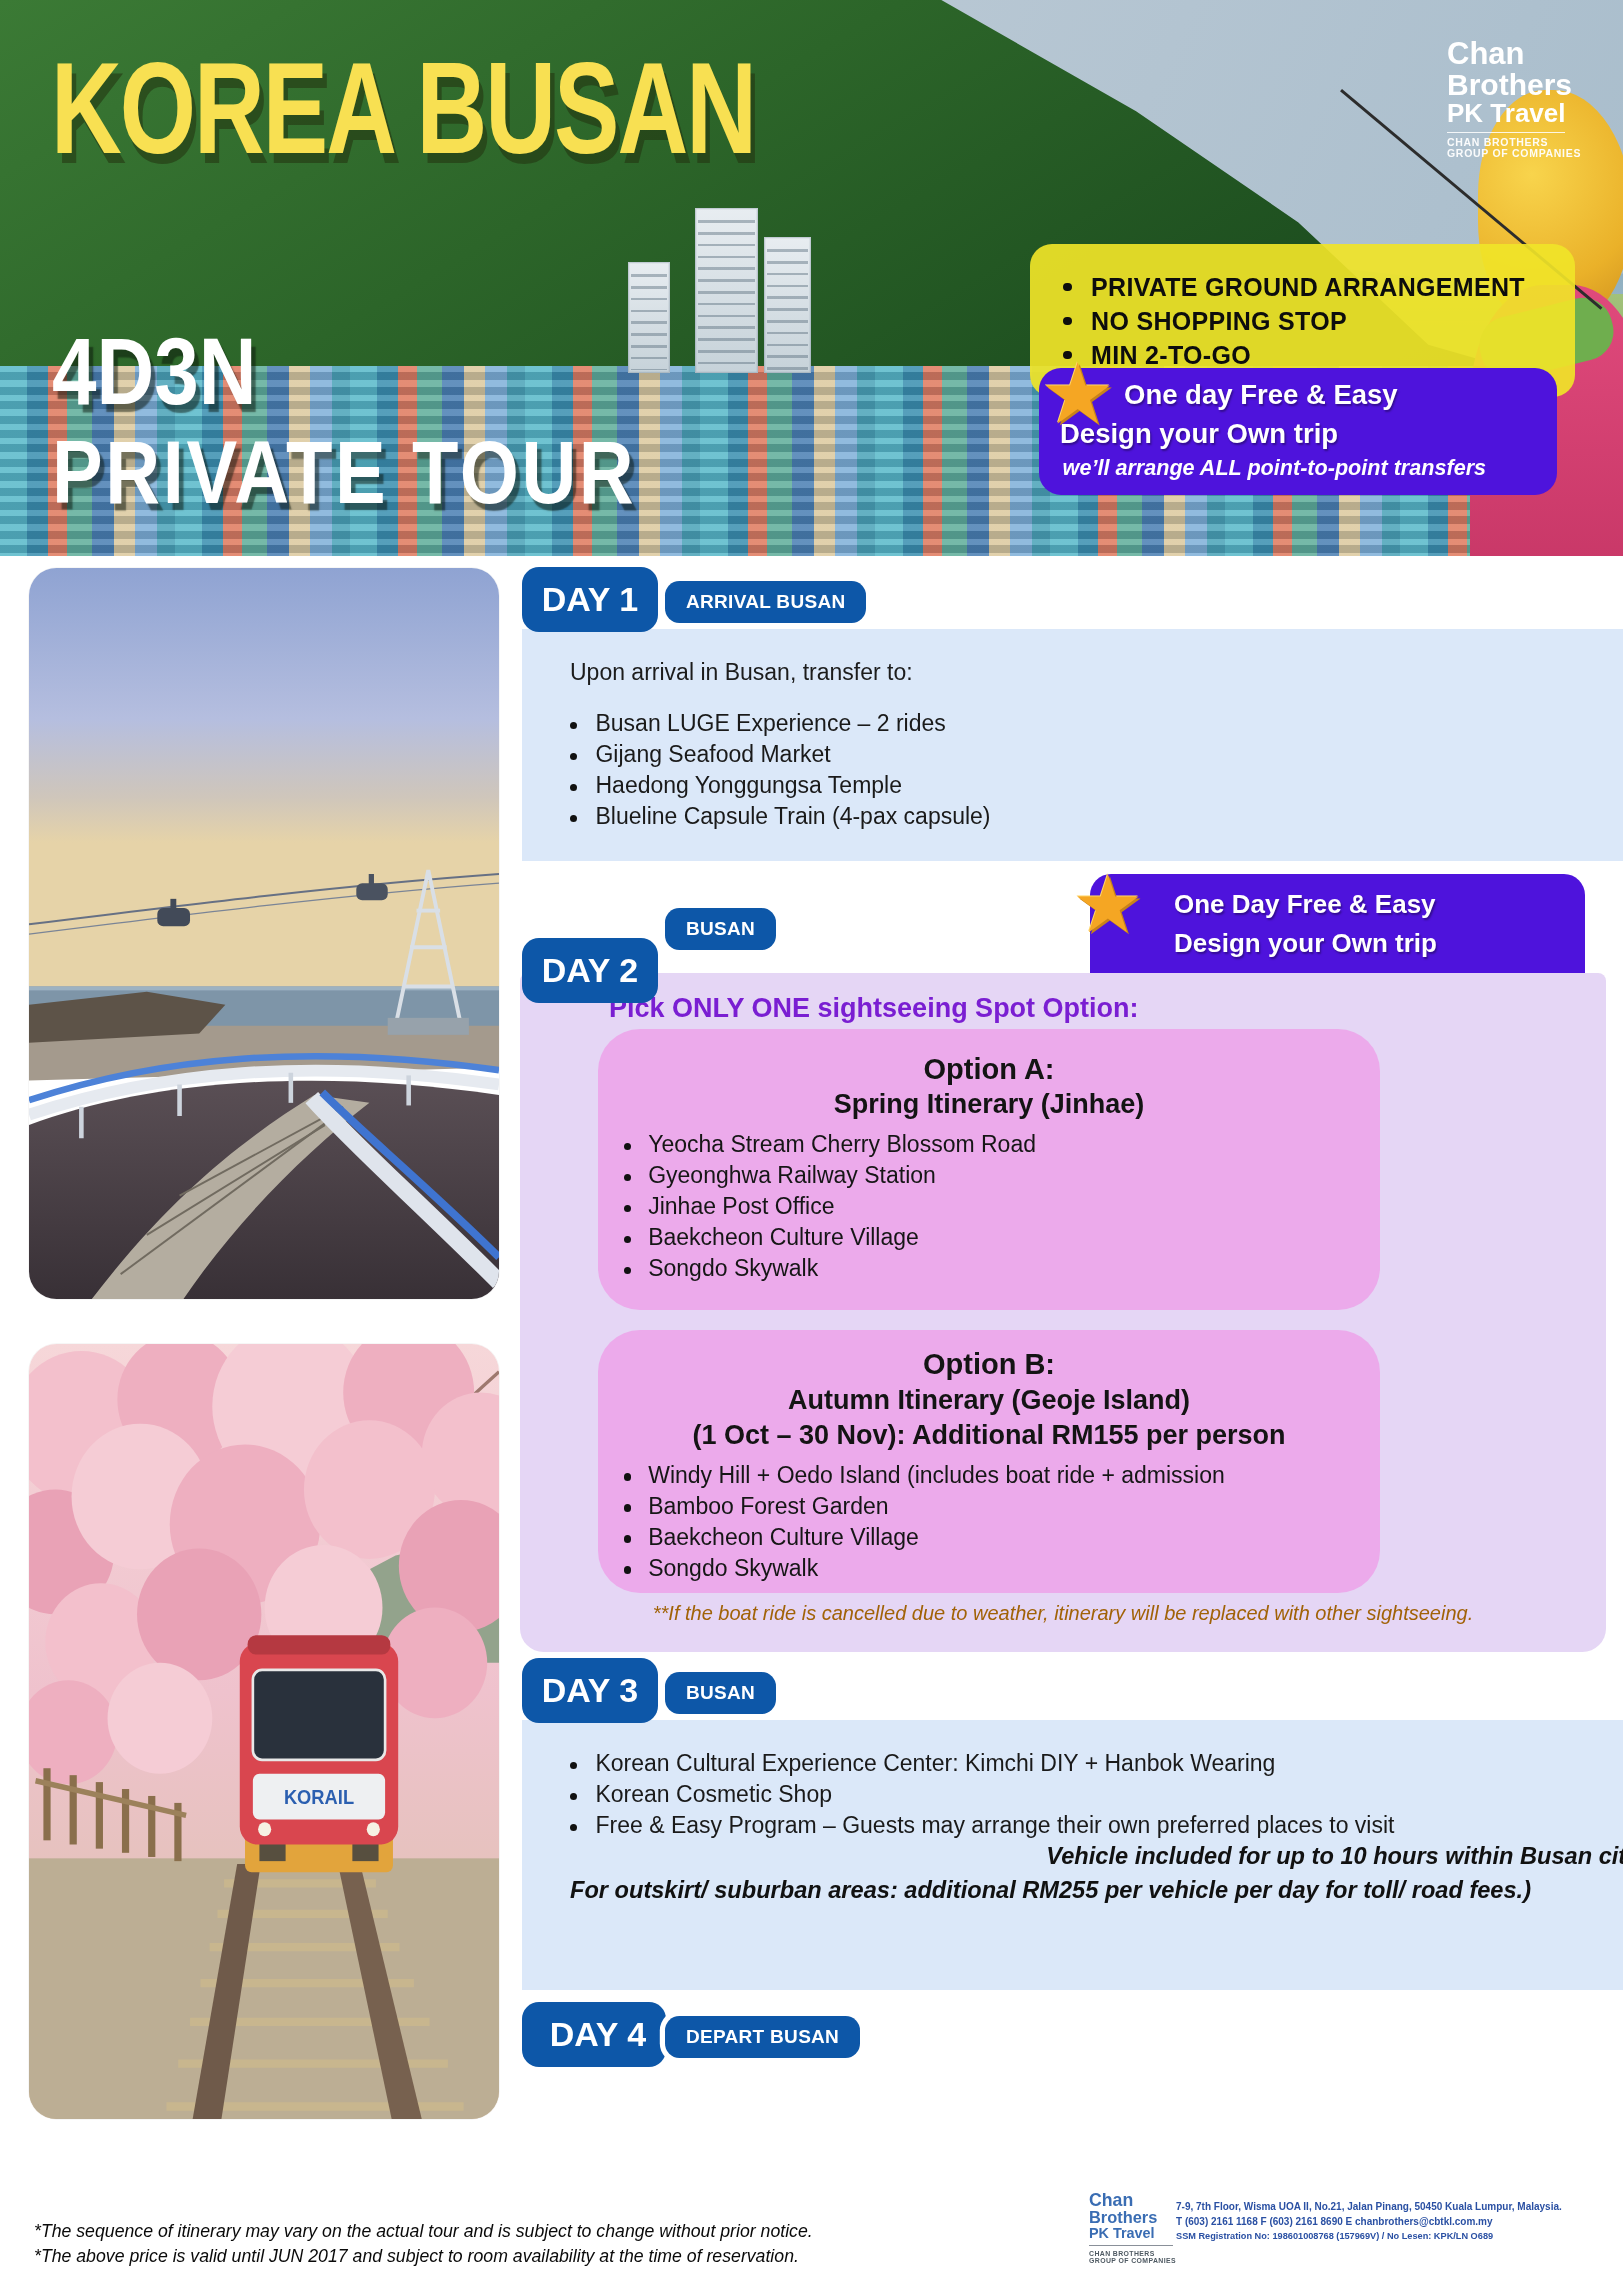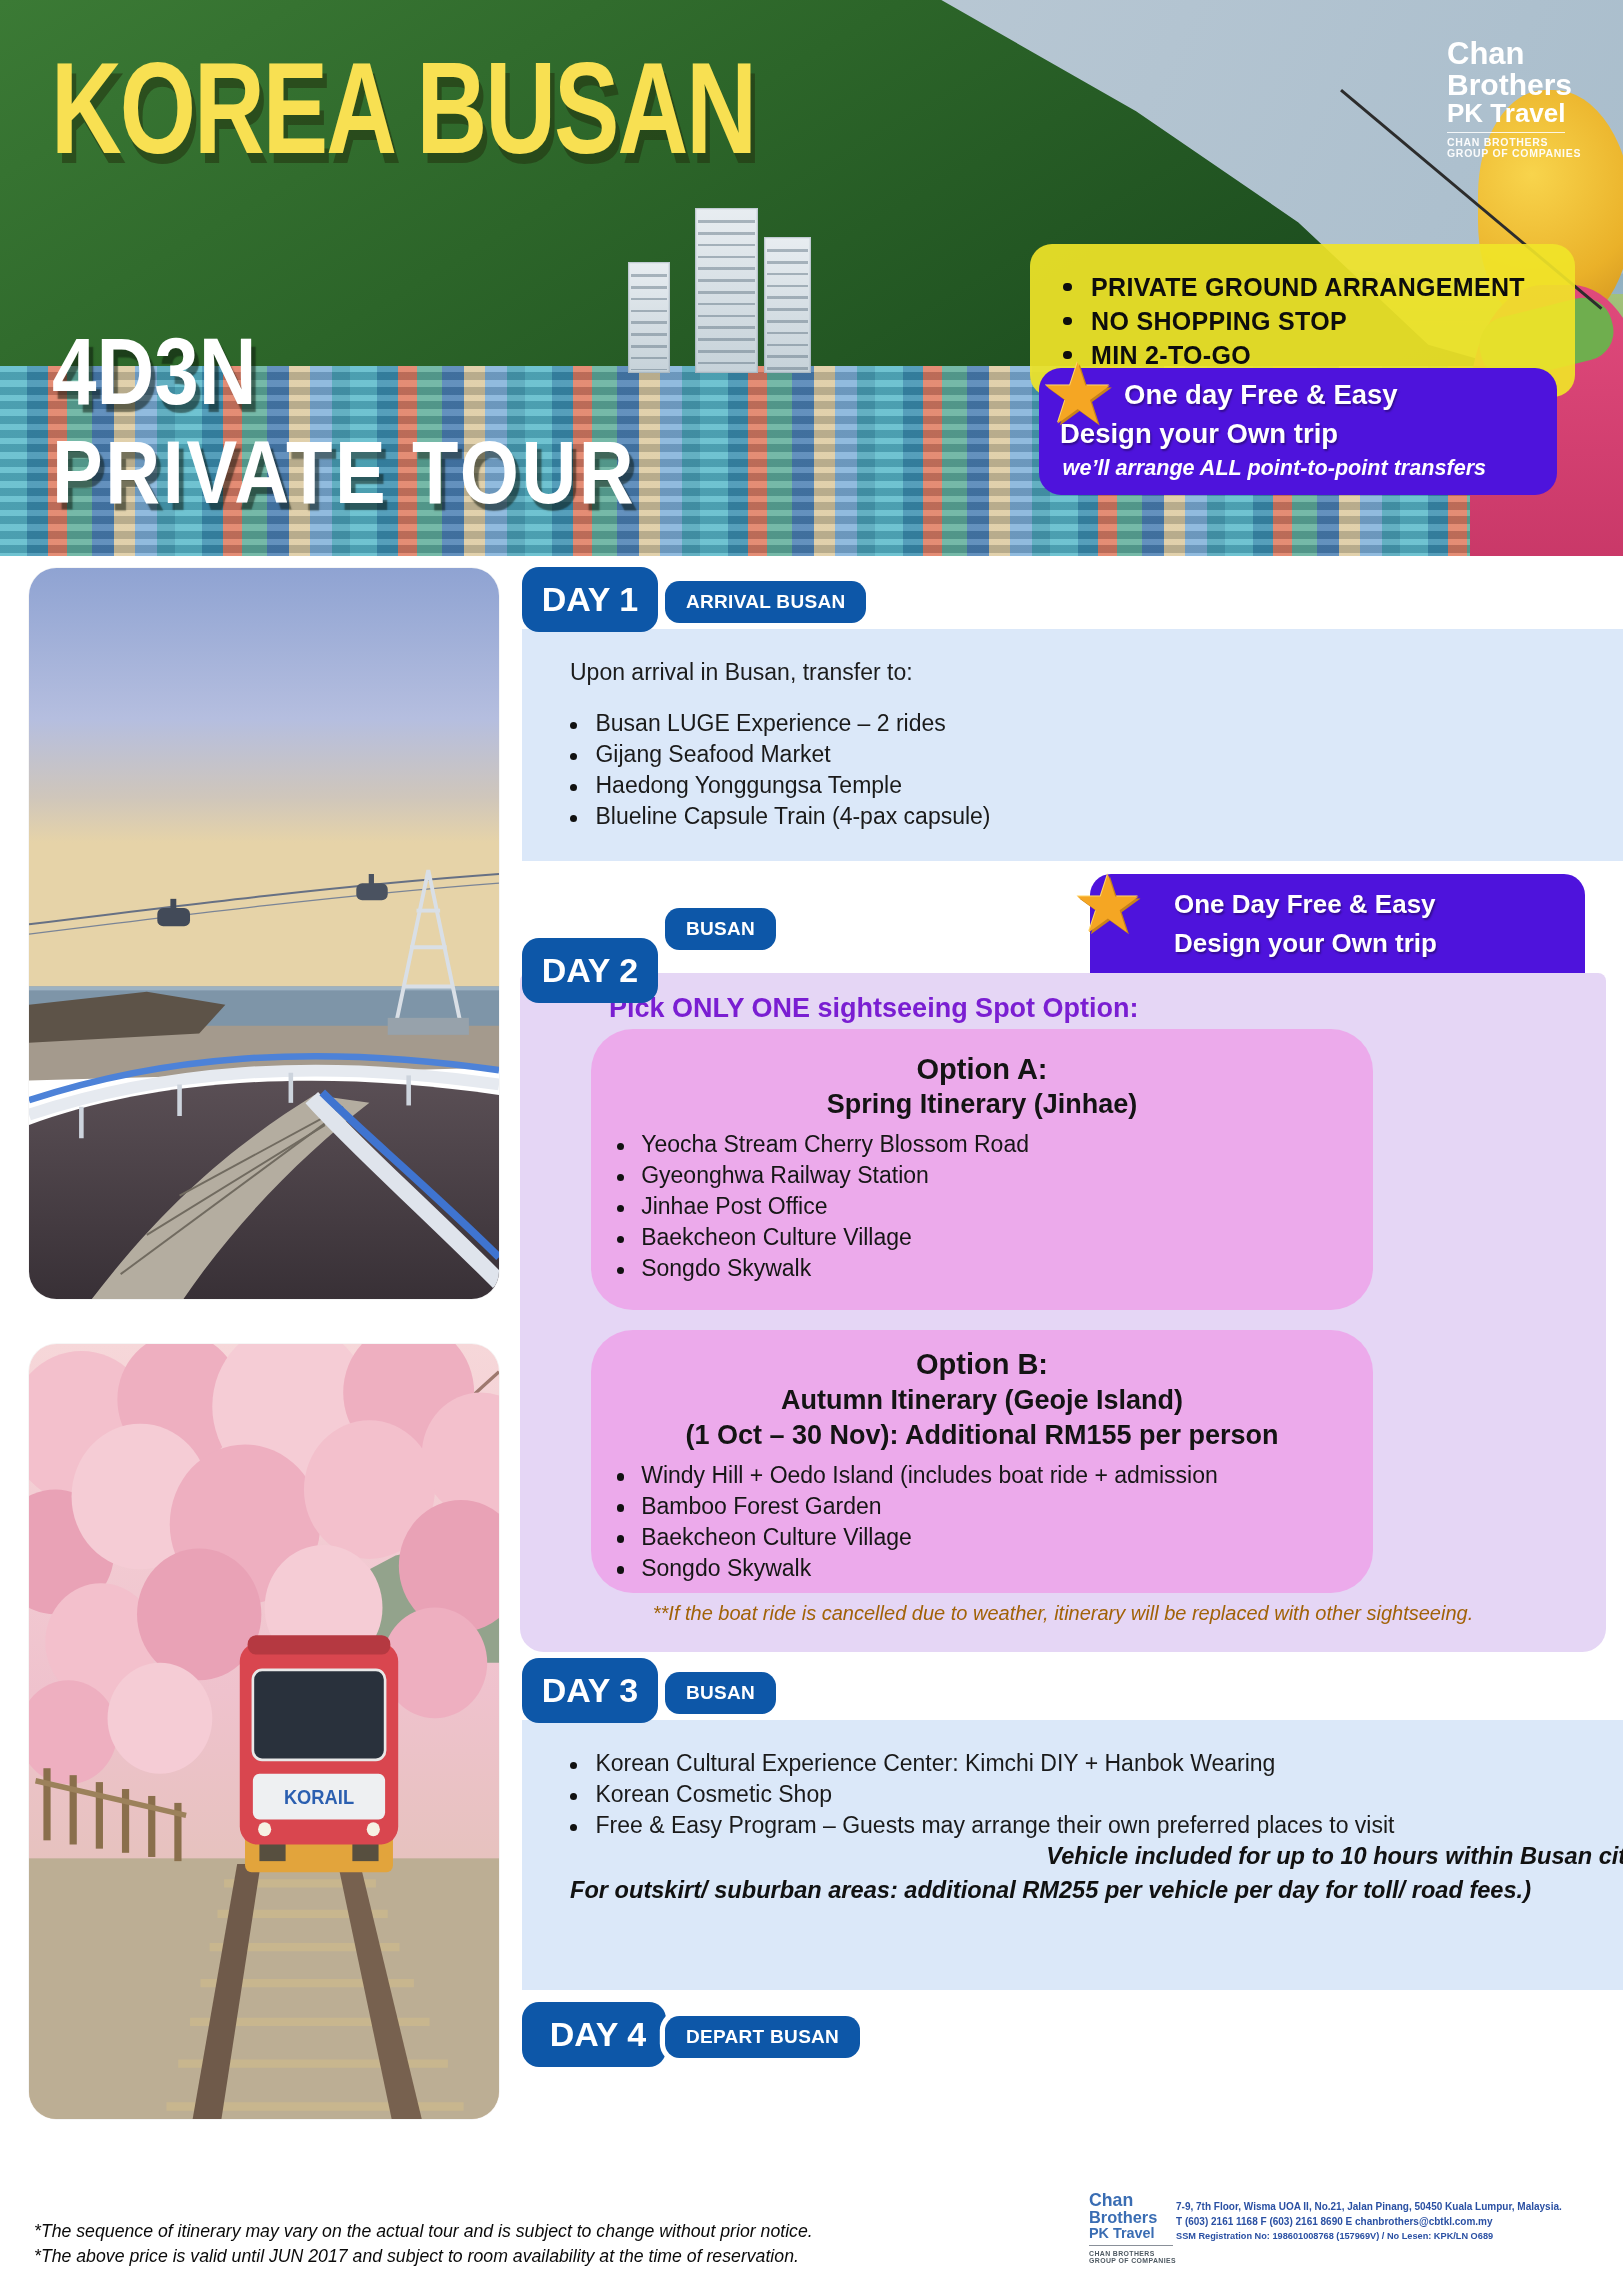--- a/index.html
+++ b/index.html
@@ -93,21 +93,21 @@
   .veh2{margin-top:6.5px;text-align:justify;}
   
   .ribbon{position:absolute;left:1090px;top:874px;width:495px;height:99px;border-radius:21px 21px 0 0;
         background:var(--promo-purple,#4e13dc);color:#fff;padding:10.5px 0 0 84px;box-sizing:border-box;z-index:2;}
   .ribbon .r-line{font-size:26px;font-weight:800;line-height:1.5;text-shadow:1.3px 2px 2px rgba(0,0,0,.35);}
   .ribbon-star{left:1072px;top:865px;font-size:80px;}
   .lavender{position:absolute;left:520px;top:973px;width:1086px;height:679px;
         background:var(--panel-lavender,#e5d6f5);border-radius:7.9px 7.9px 23.6px 23.6px;}
   .pick-title{position:absolute;left:89px;top:19.6px;font-size:27px;font-weight:800;
         color:var(--pick-purple,#7a1ed2);}
-  .option-box{position:absolute;left:71px;width:782px;border-radius:42px;
+  .option-box{position:absolute;left:78px;width:782px;border-radius:42px;
         background:var(--option-pink,#ecaaeb);box-sizing:border-box;color:#141414;}
   .opt-a{top:56px;height:281px;}
   .opt-b{top:357px;height:263px;}
   .opt-title{text-align:center;font-size:29px;font-weight:800;margin:0;}
   .opt-a .opt-title{padding-top:23.6px;}
   .opt-b .opt-title{padding-top:18.3px;}
   .opt-sub{text-align:center;font-size:27px;font-weight:800;margin:3.9px 0 0;}
   .opt-list{list-style:none;margin:10.5px 0 0 26px;padding:0;}
   .opt-list li{display:flex;align-items:baseline;gap:17px;height:31px;font-size:23px;color:#161616;}
   .opt-list .dot{width:7.2px;height:7.2px;border-radius:50%;background:#111;flex:0 0 7.2px;align-self:center;}

